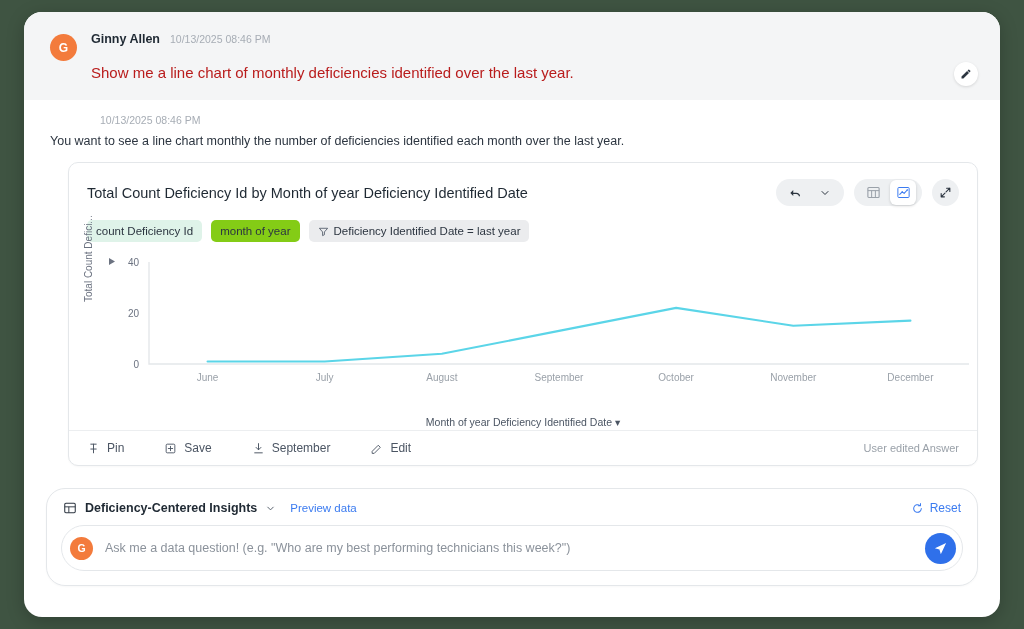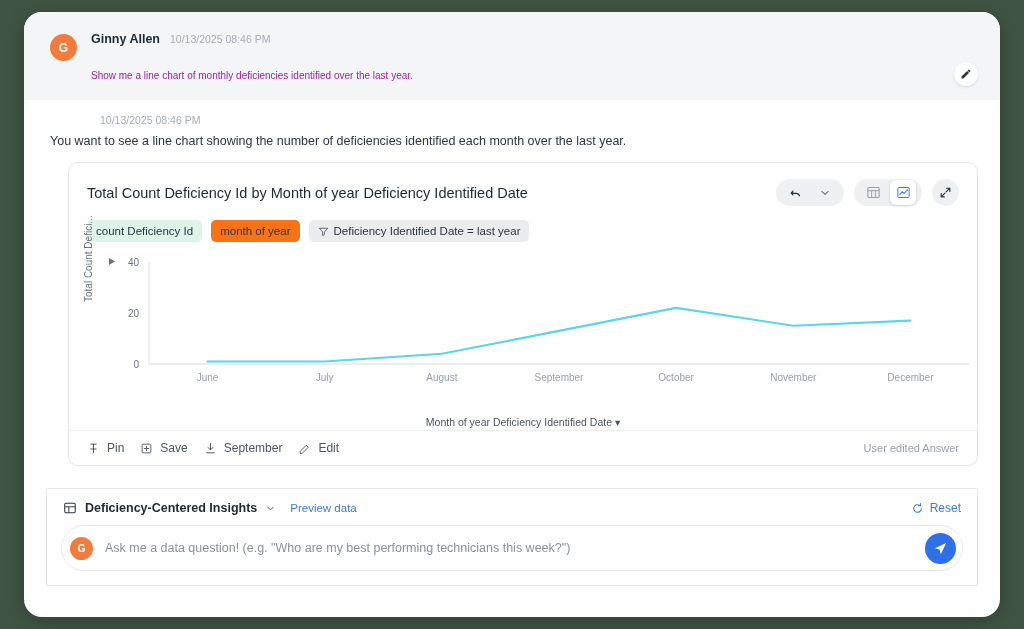--- a/index.html
+++ b/index.html
@@ -45,21 +45,21 @@
   }
   .msg-body { margin-left: 14px; }
   .msg-head { display: flex; align-items: baseline; }
   .msg-author {
     font-size: 12.5px; font-weight: bold; color: #1f2933;
   }
   .msg-time {
     font-size: 10.5px; color: #a7adb5; margin-left: 10px;
   }
   .msg-text {
-    font-size: 10px; color: #a21caf; margin-top: 24px;
+    font-size: 15px; color: #b91c1c; margin-top: 18px;
   }
   .edit-pencil {
     position: absolute;
     right: 22px; top: 50px;
     width: 24px; height: 24px;
     border-radius: 50%;
     background: #ffffff;
     display: flex; align-items: center; justify-content: center;
     box-shadow: 0 1px 3px rgba(0,0,0,0.13);
     cursor: pointer;
@@ -127,21 +127,21 @@
   }
   .chip {
     font-size: 11.5px;
     border-radius: 5px;
     padding: 5px 9px;
     color: #2c3540;
     display: flex; align-items: center; gap: 5px;
     white-space: nowrap;
   }
   .chip-metric { background: #dff3e9; }
-  .chip-dim    { background: #f97316; }
+  .chip-dim    { background: #84cc16; }
   .chip-filter { background: #ebecee; }
 
   
   .plot-wrap { padding: 6px 18px 2px 18px; position: relative; }
   .axis-title-y {
     position: absolute;
     left: 14px; top: 56px;
     transform: rotate(-90deg);
     transform-origin: left top;
     font-size: 10px; color: #6b7280;
@@ -152,33 +152,33 @@
     font-size: 10.5px; color: #4b5563;
     margin-top: 20px;
   }
 
   
   .card-foot {
     border-top: 1px solid #eceef0;
     display: flex; align-items: center; justify-content: space-between;
     padding: 10px 18px;
   }
-  .actions { display: flex; align-items: flex-start; gap: 16px; }
+  .actions { display: flex; align-items: flex-start; gap: 40px; }
   .action {
     display: flex; align-items: center; gap: 7px;
     font-size: 12px; color: #4b5563;
     cursor: pointer;
   }
   .foot-note { font-size: 11px; color: #9aa1a9; }
 
   
   .composer {
     margin: 22px 22px 0 22px;
     border: 1px solid #e4e7ea;
-    border-radius: 2px;
+    border-radius: 19px;
     background: #ffffff;
     padding: 12px 14px 14px 14px;
     box-shadow: 0 1px 2px rgba(0,0,0,0.03);
   }
   .composer-head {
     display: flex; align-items: center; justify-content: space-between;
     padding: 0 2px 10px 2px;
   }
   .ds-left { display: flex; align-items: center; gap: 8px; }
   .ds-name { font-size: 12.5px; font-weight: bold; color: #1f2933; }
@@ -234,21 +234,21 @@
     </div>
     <div class="edit-pencil">
       <svg width="12" height="12" viewBox="0 0 24 24">
         <path d="M3 17.2V21h3.8L18 9.8l-3.8-3.8L3 17.2zM20.7 7.1c.4-.4.4-1 0-1.4l-2.4-2.4c-.4-.4-1-.4-1.4 0l-1.8 1.8 3.8 3.8 1.8-1.8z" fill="#2c3540"></path>
       </svg>
     </div>
   </div>
 
   <div class="assistant">
     <div class="assist-time">10/13/2025 08:46 PM</div>
-    <div class="assist-text">You want to see a line chart showing the number of deficiencies identified each month over the last year.</div>
+    <div class="assist-text">You want to see a line chart monthly the number of deficiencies identified each month over the last year.</div>
   </div>
 
   <div class="chart-card">
 
     <div class="card-head">
       <div class="card-title">Total Count Deficiency Id by Month of year Deficiency Identified Date</div>
       <div class="card-tools">
 
         <div class="pill">
           <div class="tool-btn">

